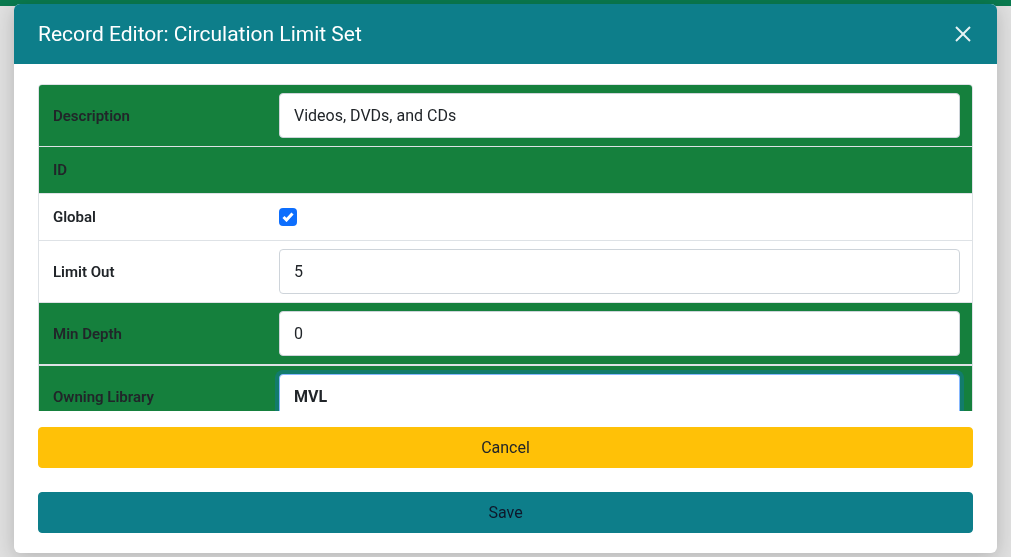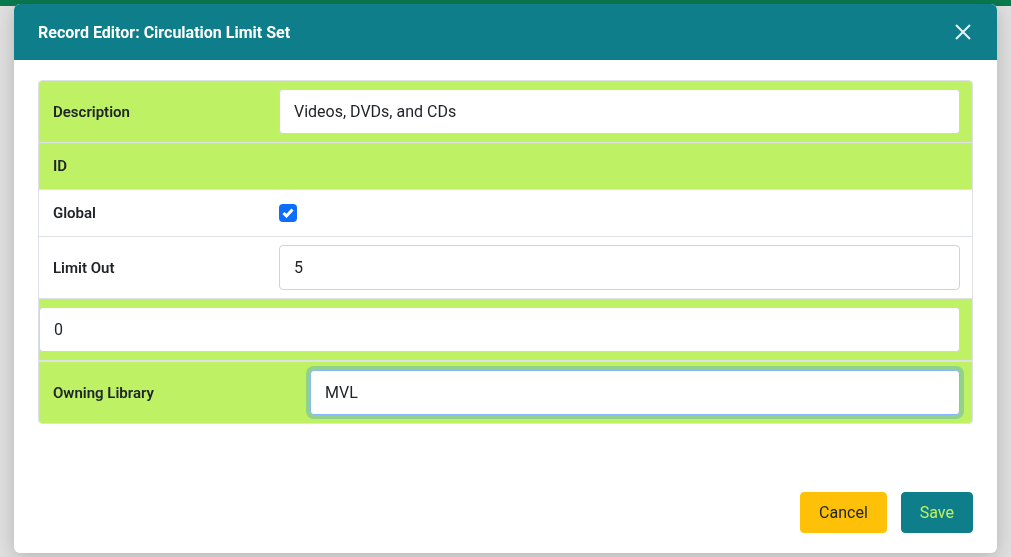--- a/index.html
+++ b/index.html
@@ -38,22 +38,22 @@
     }
     .modal-header {
       background: #0d7e8a;
       color: #fff;
       padding: 18px 24px;
       display: flex;
       justify-content: space-between;
       align-items: center;
     }
     .modal-title {
-      font-size: 16px;
-      font-weight: 700;
+      font-size: 21px;
+      font-weight: 400;
     }
     .close-icon {
       cursor: pointer;
       width: 20px;
       height: 20px;
       display: flex;
       align-items: center;
       justify-content: center;
     }
     .close-icon svg {
@@ -72,24 +72,23 @@
       border-radius: 4px;
       overflow: hidden;
     }
     .form-row {
       display: flex;
       align-items: center;
       border-bottom: 1px solid #dee2e6;
     }
     .form-row:last-child {
       border-bottom: none;
-      gap: 31px;
     }
     .form-row.alt {
-      background: #bef264;
+      background: #15803d;
     }
     .form-label {
       width: 240px;
       padding: 14px 14px;
       font-weight: 600;
       font-size: 15px;
       color: #212529;
     }
     .form-value {
       flex: 1;
@@ -103,58 +102,60 @@
       font-size: 16px;
       border: 1px solid #ced4da;
       border-radius: 4px;
       color: #212529;
       font-family: inherit;
     }
     .text-input.focused {
       border-color: #86b7fe;
       box-shadow: 0 0 0 4px rgba(13,110,253,0.25);
       outline: none;
+      font-weight: bold;
     }
     .checkbox {
       width: 18px;
       height: 18px;
       background: #0d6efd;
       border-radius: 4px;
       display: flex;
       align-items: center;
       justify-content: center;
       cursor: pointer;
     }
     .checkbox svg {
       stroke: #fff;
       stroke-width: 3;
       fill: none;
     }
     .modal-footer {
       padding: 16px 24px 20px 24px;
       display: flex;
       justify-content: flex-end;
-      gap: 14px;
+      gap: 24px;
+      flex-direction: column;
     }
     .btn {
       padding: 10px 18px;
       font-size: 16px;
       border-radius: 4px;
       cursor: pointer;
       border: 1px solid transparent;
       font-family: inherit;
     }
     .btn-warning {
       background: #ffc107;
       color: #212529;
       border-color: #ffc107;
     }
     .btn-primary {
       background: #0d7e8a;
-      color: #bef264;
+      color: #0f172a;
       border-color: #0d7e8a;
     }
     .empty-value {
       padding: 14px 0;
     }
   </style>
 </head>
 <body>
 
 <div class="nav-background"></div>
@@ -197,20 +198,21 @@
       </div>
 
       <div class="form-row">
         <div class="form-label">Limit Out</div>
         <div class="form-value">
           <input type="text" class="text-input" value="5" style="">
         </div>
       </div>
 
       <div class="form-row alt">
+        <div class="form-label">Min Depth</div>
         <div class="form-value">
           <input type="text" class="text-input" value="0" style="">
         </div>
       </div>
 
       <div class="form-row">
       </div>
 
       <div class="form-row alt">
         <div class="form-label">Owning Library</div>

